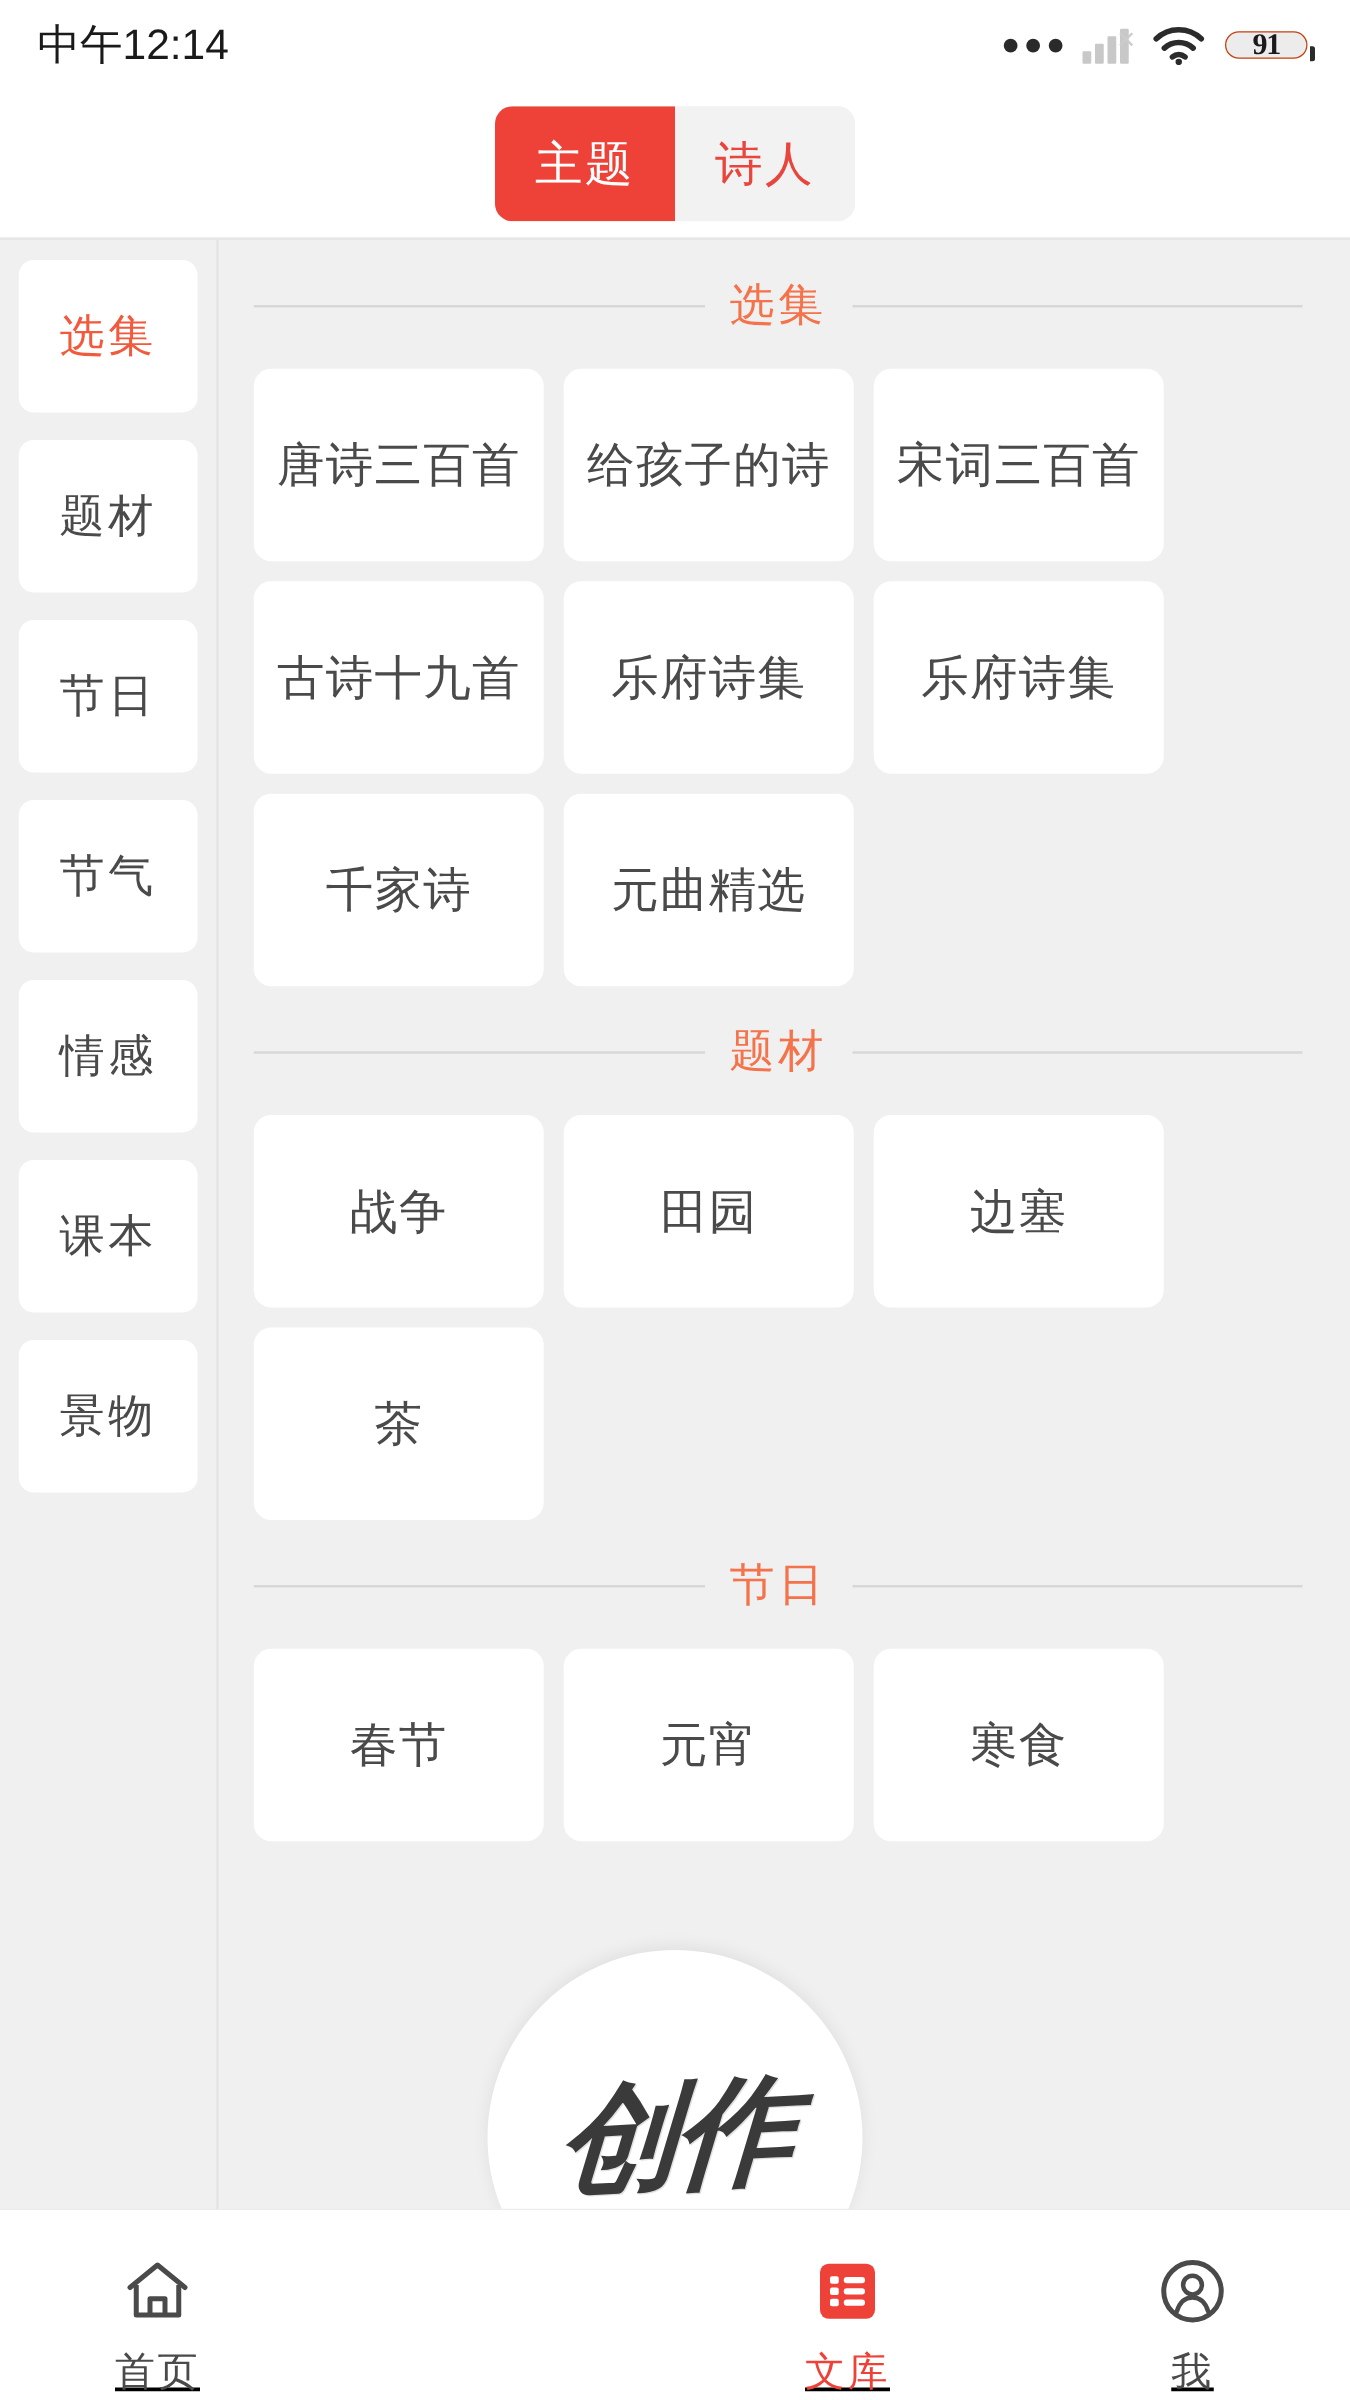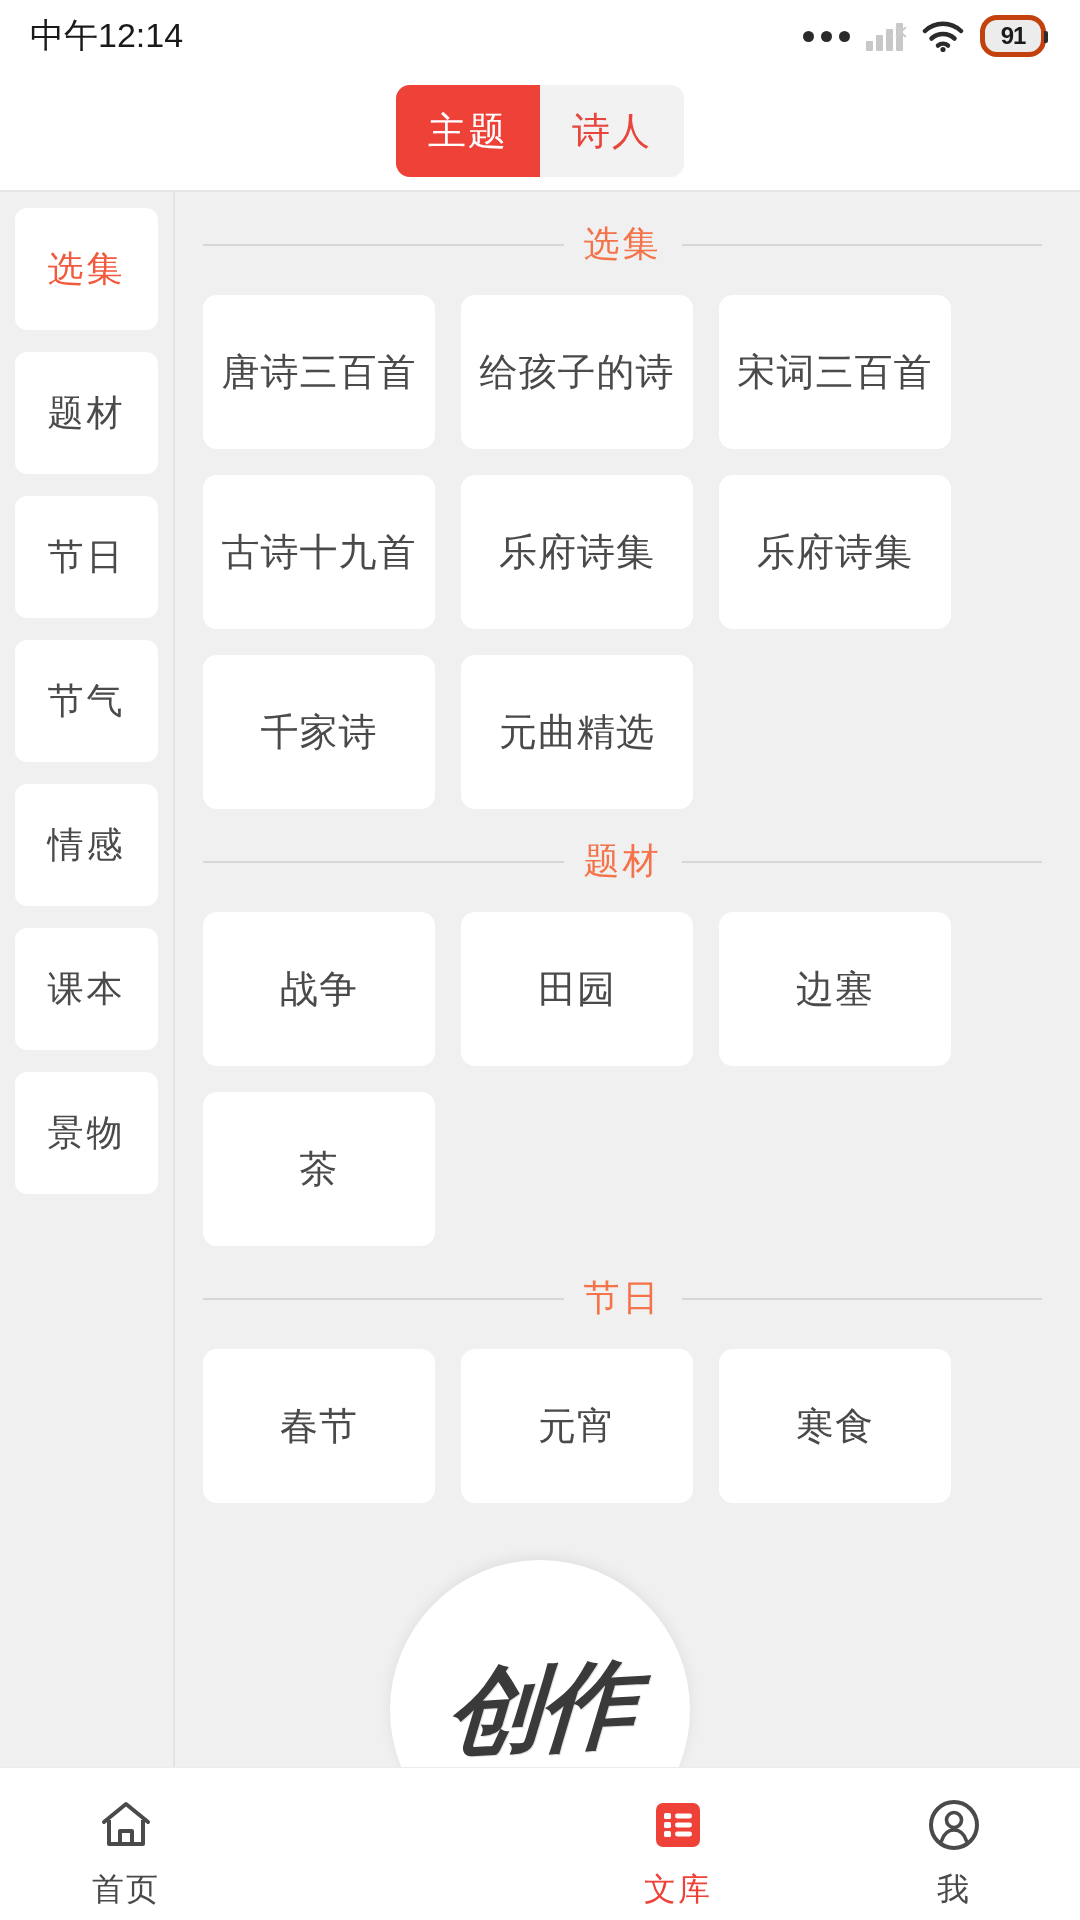--- a/index.html
+++ b/index.html
@@ -21,22 +21,22 @@
   .status-right { display:flex; align-items:center; gap:16px; }
   .dots { display:flex; gap:7px; align-items:center; }
   .dots i { width:11px; height:11px; border-radius:50%; background:#2a2a2a; display:block; }
   .sig { position:relative; width:40px; height:30px; display:flex; align-items:flex-end; gap:3px; }
   .sig b { display:block; width:7px; background:#c8c8c8; border-radius:1px; }
   .sig b:nth-child(1){height:10px;} .sig b:nth-child(2){height:16px;}
   .sig b:nth-child(3){height:22px;} .sig b:nth-child(4){height:28px;}
   .sig .x { position:absolute; right:-3px; top:2px; font-size:19px; color:#cccccc; line-height:1; font-weight:700;}
   .wifi { width:42px; height:32px; position:relative; }
   .batt {
-    width:66px; height:42px; border:5px solid #c2410c; border-radius:17px;
-    display:flex; align-items:center; justify-content:center; background:#ececec; position:relative;
+    width:66px; height:22px; border:1px solid #c2410c; border-radius:17px;
+    display:flex; align-items:center; justify-content:center; background:#ececec; position:relative;font-family:Liberation Serif, serif;
   }
   .batt span { font-size:24px; font-weight:700; color:#1a1a1a; letter-spacing:-1px; }
   .batt:after { content:""; position:absolute; right:-7px; top:11px; width:4px; height:12px; background:#2b2b2b; border-radius:0 2px 2px 0; }
 
   
   .topbar { height:118px; flex:0 0 118px; display:flex; align-items:center; justify-content:center; background:#ffffff; }
   .segment { display:flex; border-radius:14px; overflow:hidden; background:#f2f2f2; }
   .seg-btn {
     width:144px; height:92px; display:flex; align-items:center; justify-content:center;
     font-size:38px; letter-spacing:2px; color:#e8453c; background:#f2f2f2;
@@ -59,33 +59,34 @@
   .side-item.active { color:#f15a3c; }
 
   
   .main { flex:1 1 auto; background:#f0f0f0; overflow:hidden; position:relative; padding:0 0 0 0; }
   .sec-head {
     display:flex; align-items:center; gap:20px;
     padding:28px 38px 26px 28px;
   }
   .sec-head .line { flex:1 1 auto; height:2px; background:#d7d7d7; }
   .sec-head .ttl { font-size:36px; color:#f4734a; letter-spacing:3px; white-space:nowrap; }
-  .grid { display:flex; flex-wrap:wrap; gap:26px; padding:0 28px 0 28px; }
+  .grid { display:flex; flex-wrap:wrap; gap:16px; padding:0 28px 0 28px; }
   .cell {
     width:232px; height:154px; background:#ffffff; border-radius:14px;
     display:flex; align-items:center; justify-content:center;
     font-size:38px; color:#4a4a4a; letter-spacing:1px;
   }
 
   
   .tabbar {
     height:152px; flex:0 0 152px; background:#ffffff;
-    display:flex; align-items:center; justify-content:space-between;
+    display:flex; align-items:flex-end; justify-content:space-between;
     padding:18px 36px 0 36px; position:relative; z-index:3;
     box-shadow:0 -1px 0 #ececec;
+    text-decoration:underline;
   }
   .tab { width:180px; display:flex; flex-direction:column; align-items:center; gap:12px; }
   .tab .ic { height:62px; display:flex; align-items:center; justify-content:center; }
   .tab .lb { font-size:32px; color:#4a4a4a; letter-spacing:2px; }
   .tab.active .lb { color:#ee4238; }
   .tab.spacer { visibility:hidden; }
 
   
   .fab {
     position:absolute; left:50%; transform:translateX(-50%);

